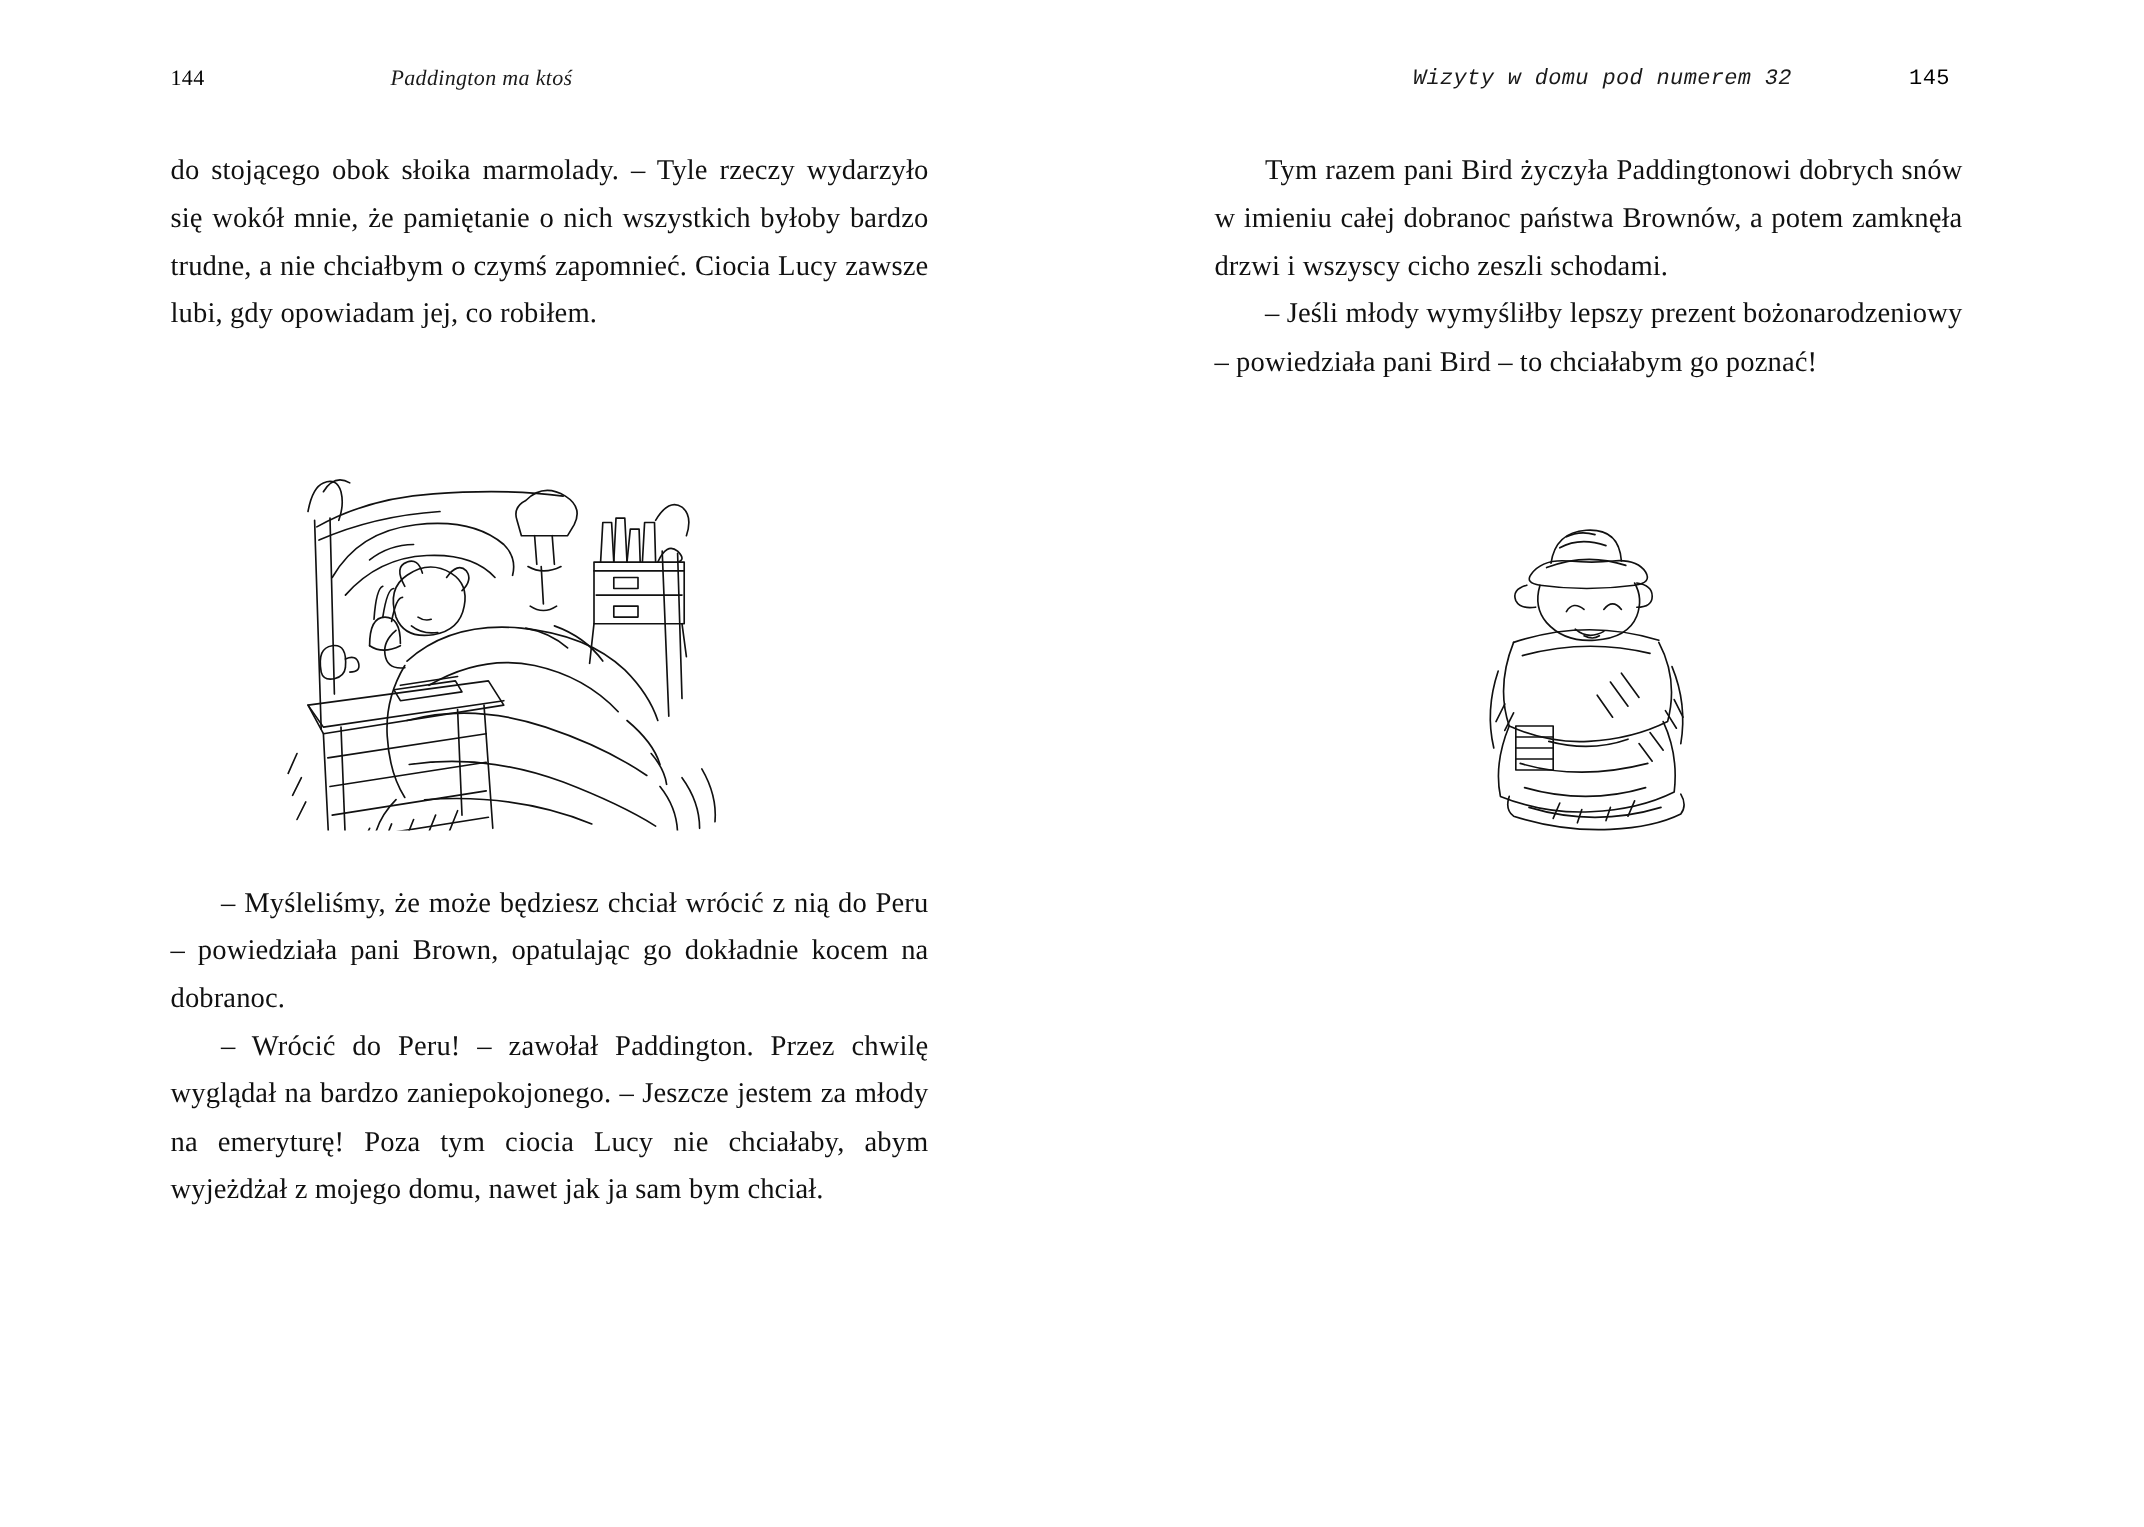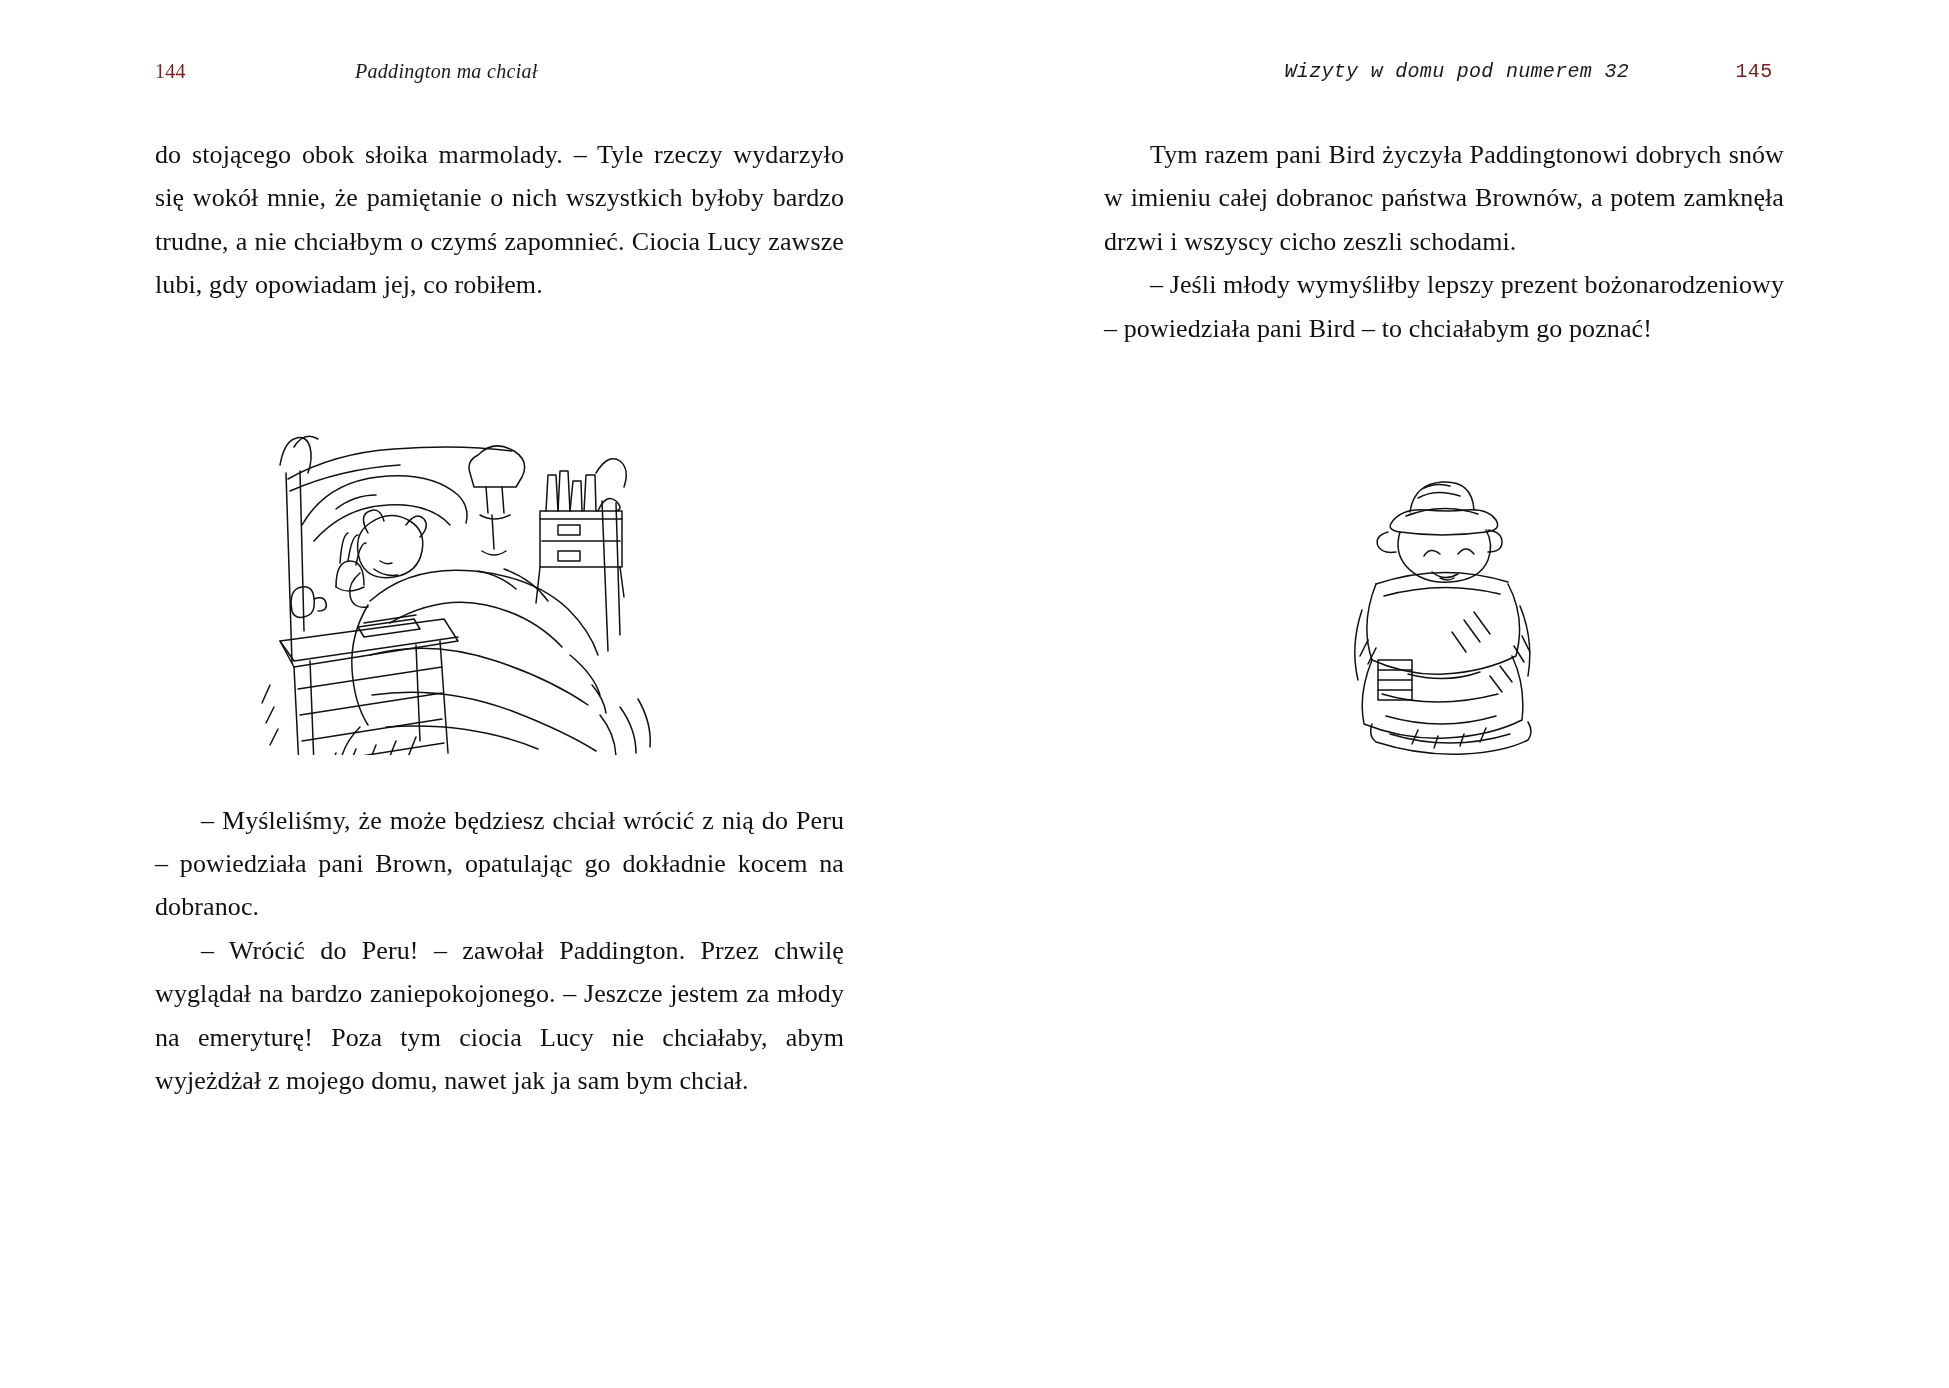--- a/index.html
+++ b/index.html
@@ -37,21 +37,21 @@
   .running-head {
     display: flex;
     align-items: baseline;
     font-size: 19px;
     letter-spacing: 0.3px;
     margin-bottom: 50px;
   }
   .running-head .folio {
     font-family: "Liberation Serif", serif;
     font-size: 20px;
-    color: #7f1d1d;
+    color: #000000;
     flex: 0 0 auto;
   }
   .running-head .title {
     font-style: italic;
     font-size: 20px;
     color: #1a1a1a;
     flex: 1 1 auto;
     text-align: center;
   }
   .running-head.left .folio { text-align: left; width: 120px; }
@@ -86,21 +86,21 @@
 </style>
 </head>
 <body>
 
 <div class="spread">
 
   <div class="page page-left">
 
     <div class="running-head left">
       <span class="folio">144</span>
-      <span class="title">Paddington ma chciał</span>
+      <span class="title">Paddington ma ktoś</span>
     </div>
 
     <p class="body">do stojącego obok słoika marmolady. – Tyle rzeczy wydarzyło się wokół mnie, że pamiętanie o nich wszystkich byłoby bardzo trudne, a nie chciałbym o czymś zapomnieć. Ciocia Lucy zawsze lubi, gdy opowiadam jej, co robiłem.</p>
 
     <div class="figure bed">
       <svg width="520" height="400" viewBox="0 0 520 400" fill="none" stroke="#111" stroke-width="1.5" stroke-linecap="round" stroke-linejoin="round">
 
         <path d="M40 110 q4 -22 14 -26 q12 -5 16 8 q3 12 -2 26"></path>
         <path d="M54 92 q10 -16 24 -8"></path>
         <path d="M46 118 l6 190"></path>

